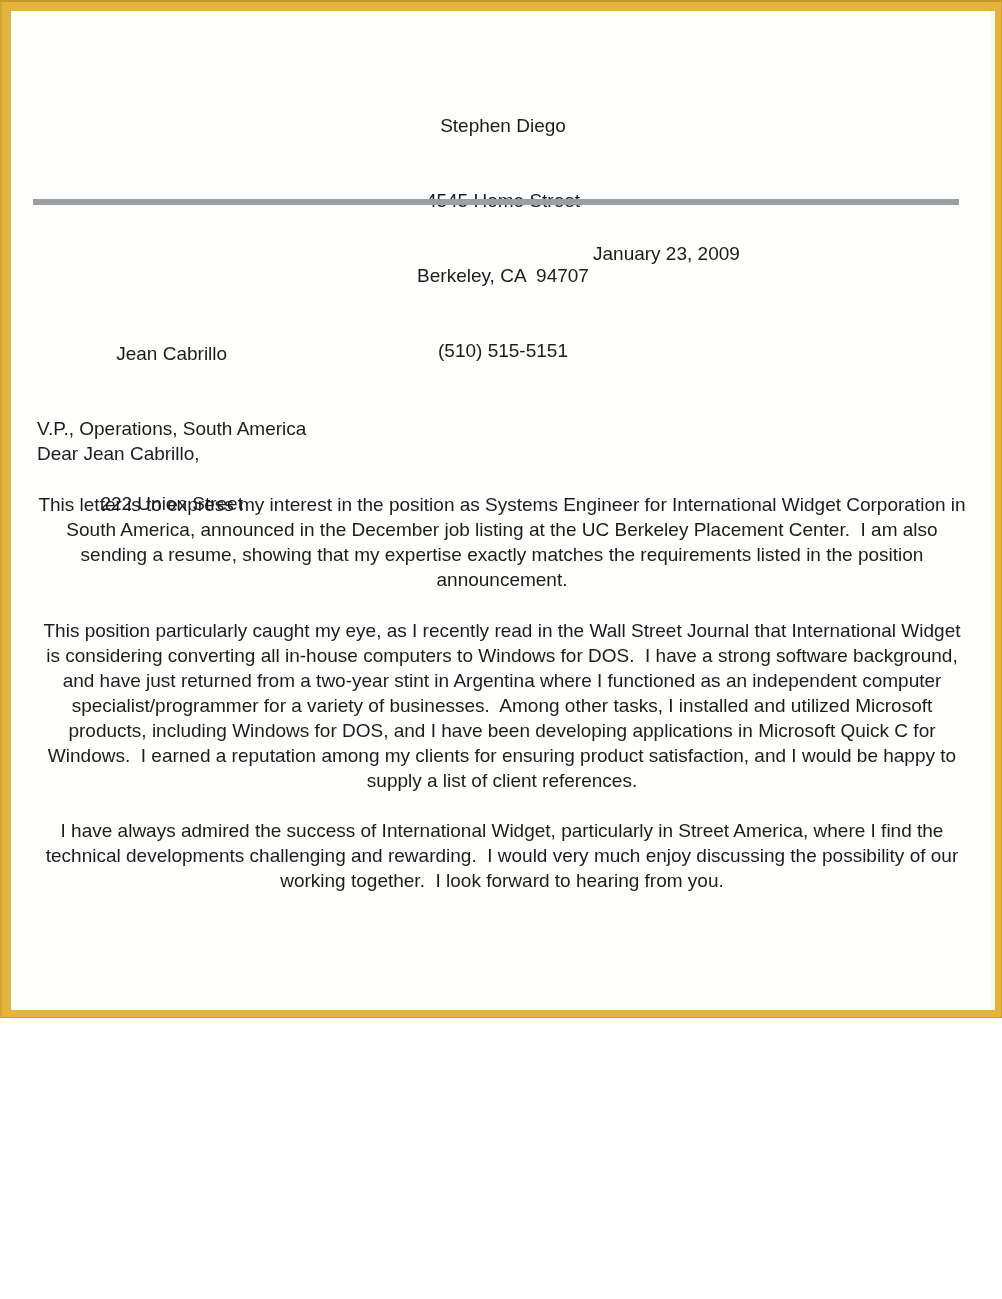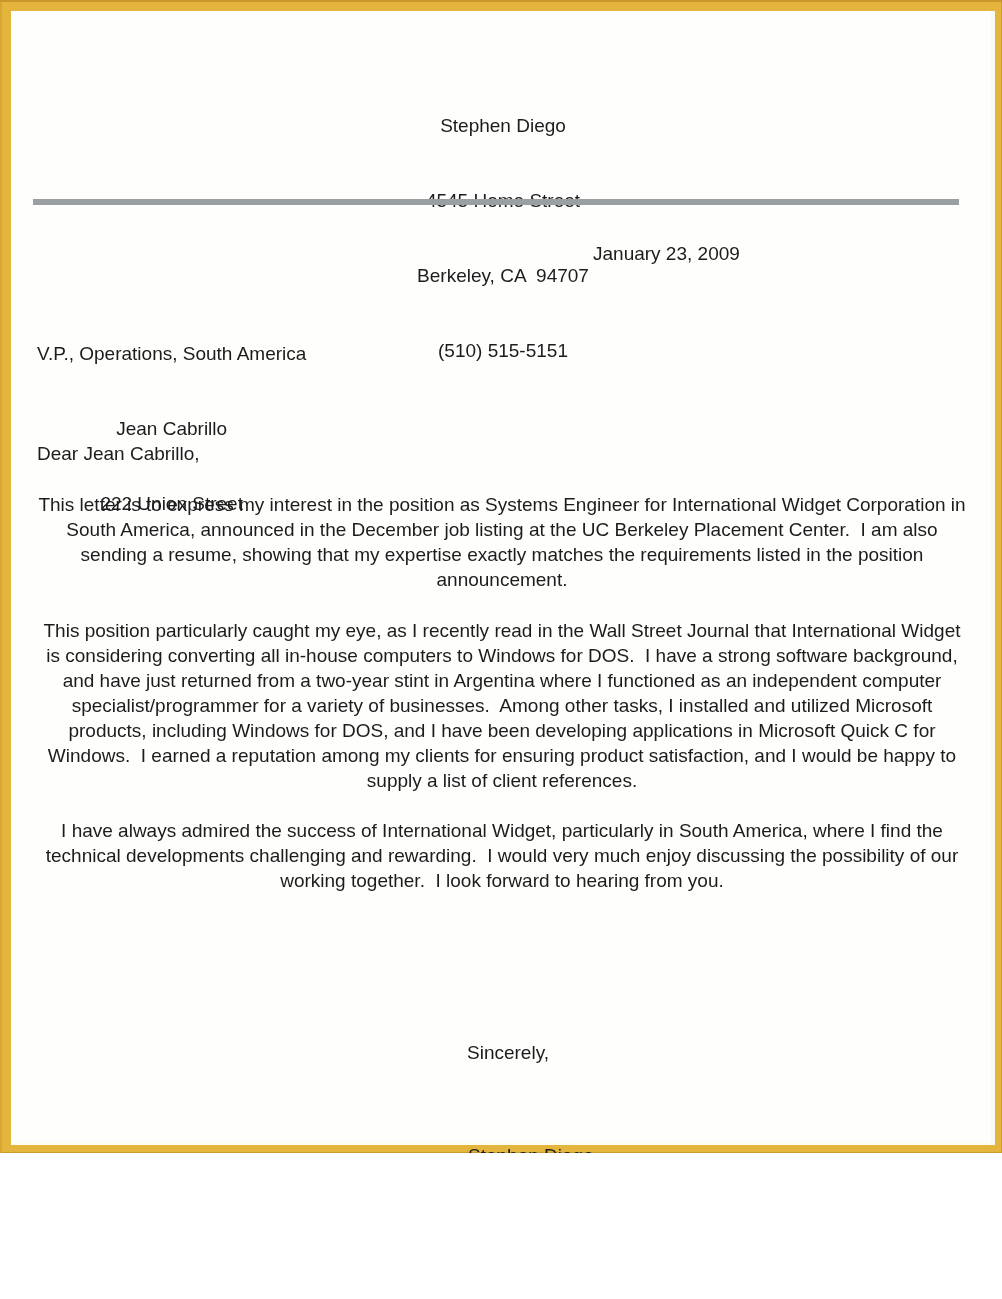--- a/index.html
+++ b/index.html
@@ -1,18 +1,18 @@
 <!DOCTYPE html>
 <html><head>
 <meta charset="utf-8">
 <style>
   html,body{margin:0;padding:0;background:#ffffff;}
   .page{
     position:relative;
-    width:1002px;height:1153px;
+    width:1002px;height:1018px;
     background:#e4b53c;
     box-sizing:border-box;
     box-shadow:inset 0 2px 0 #c8962b, inset 2px 0 0 #d8a531, inset -1px 0 0 #cb9c2d, inset 0 -1px 0 #cb9c2d;
     overflow:hidden;
     font-family:"Liberation Sans", sans-serif;
   }
   .sheet{
     position:absolute;
     top:11px;left:11px;right:7px;bottom:8px;
     background:#fefefd;
@@ -68,30 +68,30 @@
       <div>4545 Home Street</div>
       <div>Berkeley, CA  94707</div>
       <div>(510) 515-5151</div>
     </div>
 
     <div class="rule"></div>
 
     <div class="txt date-line">January 23, 2009</div>
 
     <div class="txt recipient-block">
+      <div>Jean Cabrillo</div>
       <div>V.P., Operations, South America</div>
-      <div>Jean Cabrillo</div>
       <div>222 Union Street</div>
     </div>
 
     <div class="txt salutation">Dear Jean Cabrillo,</div>
 
     <div class="txt para para-1">This letter is to express my interest in the position as Systems Engineer for International Widget Corporation in South America, announced in the December job listing at the UC Berkeley Placement Center.  I am also sending a resume, showing that my expertise exactly matches the requirements listed in the position announcement.</div>
     <div class="txt para para-2">This position particularly caught my eye, as I recently read in the Wall Street Journal that International Widget is considering converting all in-house computers to Windows for DOS.  I have a strong software background, and have just returned from a two-year stint in Argentina where I functioned as an independent computer specialist/programmer for a variety of businesses.  Among other tasks, I installed and utilized Microsoft products, including Windows for DOS, and I have been developing applications in Microsoft Quick C for Windows.  I earned a reputation among my clients for ensuring product satisfaction, and I would be happy to supply a list of client references.</div>
-    <div class="txt para para-3">I have always admired the success of International Widget, particularly in South America, where I find the technical developments challenging and rewarding.  I would very much enjoy discussing the possibility of our working together.  I look forward to hearing from you.</div>
+    <div class="txt para para-3">I have always admired the success of International Widget, particularly in Street America, where I find the technical developments challenging and rewarding.  I would very much enjoy discussing the possibility of our working together.  I look forward to hearing from you.</div>
 
     <div class="txt valediction">Sincerely,</div>
     <div class="txt signature-name">Stephen Diego</div>
     <div class="txt enclosure">Enclosed: resume</div>
 
     <div class="txt watermark">smallfaintwatermarktextillegible</div>
 
   </div>
 </div>
 

